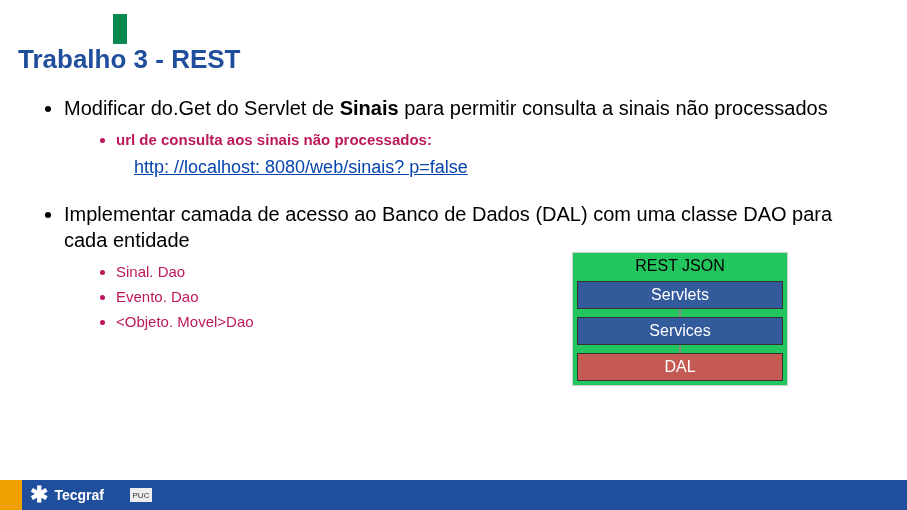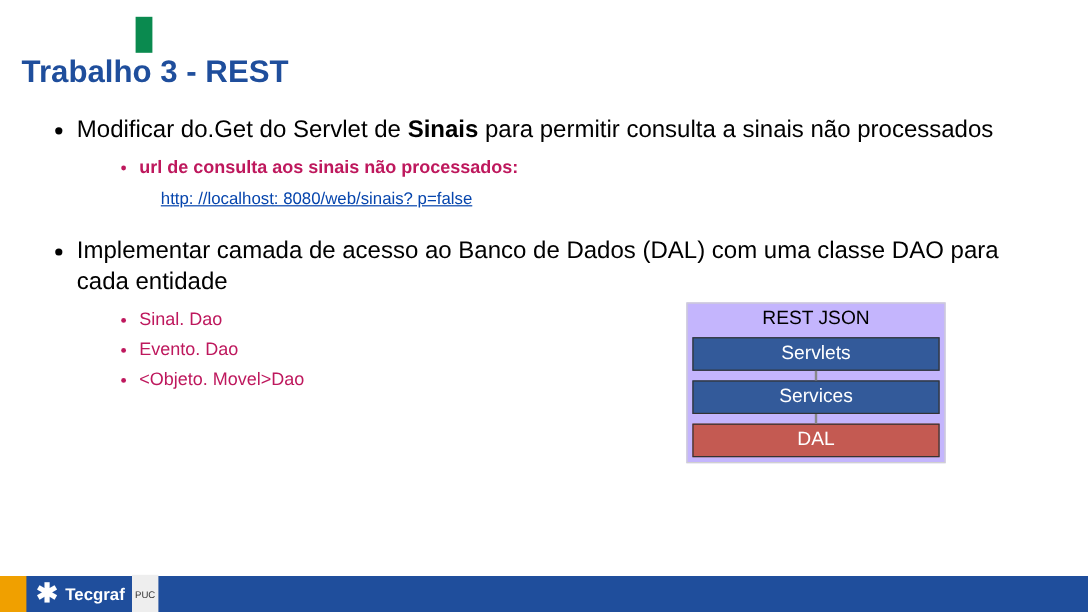--- a/index.html
+++ b/index.html
@@ -10,39 +10,39 @@
   .title-green { width: 14px; height: 30px; background: #0a8a4f; }
   .title-text { font-size: 26px; font-weight: bold; color: #1f4e9c; margin-left: 18px; }
 
   .content { position: absolute; top: 75px; left: 40px; right: 30px; margin-top: 20px; }
 
   ul.level1 { list-style: disc; padding-left: 24px; }
   ul.level1 > li { font-size: 20px; color: #000; margin-bottom: 14px; line-height: 1.3; }
   ul.level2 { list-style: disc; padding-left: 52px; margin-top: 8px; }
   ul.level2 > li { font-size: 15px; font-weight: bold; color: #be185d; margin-bottom: 4px; line-height: 1.4; }
   ul.level2 > li.normal { font-weight: normal; }
-  .link-line { padding-left: 70px; font-size: 14px; margin-top: 6px; margin-bottom: 22px; }
+  .link-line { padding-left: 70px; font-size: 18px; margin-top: 6px; margin-bottom: 22px; }
   .link-line a { color: #0645ad; text-decoration: underline; }
 
   .bold { font-weight: bold; }
 
-  .diagram { position: absolute; top: 252px; left: 572px; width: 216px; border: 1px solid #d0d0d0; padding: 4px; background: #c4b5fd; }
+  .diagram { position: absolute; top: 252px; left: 572px; width: 216px; border: 1px solid #d0d0d0; padding: 4px; background: #22c55e; }
   .diagram .label-top { text-align: center; font-size: 16px; margin-bottom: 6px; }
   .diagram .box { height: 28px; display: flex; align-items: center; justify-content: center; color: #fff; font-size: 16px; border: 1px solid #333; }
   .diagram .connector { height: 8px; display: flex; justify-content: center; }
   .diagram .connector .line { width: 2px; height: 8px; background: #888; }
   .servlets { background: #335a9a; }
   .services { background: #335a9a; }
   .dal { background: #c45a52; }
 
   .footer { position: absolute; bottom: 0; left: 0; right: 0; height: 30px; background: #1f4e9c; display: flex; align-items: center; }
   .footer-yellow { width: 22px; height: 30px; background: #f0a000; margin-right: 8px; }
   .footer-logo { display: flex; align-items: center; color: #fff; font-size: 14px; font-weight: bold; gap: 6px; }
   .footer-logo .asterisk { font-size: 22px; line-height: 1; }
-  .footer-badge { width: 22px; height: 32px; background: #eee; color: #333; font-size: 8px; display: flex; align-items: center; justify-content: center; margin-left: 6px; }
+  .footer-badge { width: 22px; height: 14px; background: #eee; color: #333; font-size: 8px; display: flex; align-items: center; justify-content: center; margin-left: 26px; }
 </style>
 </head>
 <body>
 
 <div class="slide">
 
   <div class="title-bar">
     <div class="title-green"></div>
     <div class="title-text">Trabalho 3 - REST</div>
   </div>

